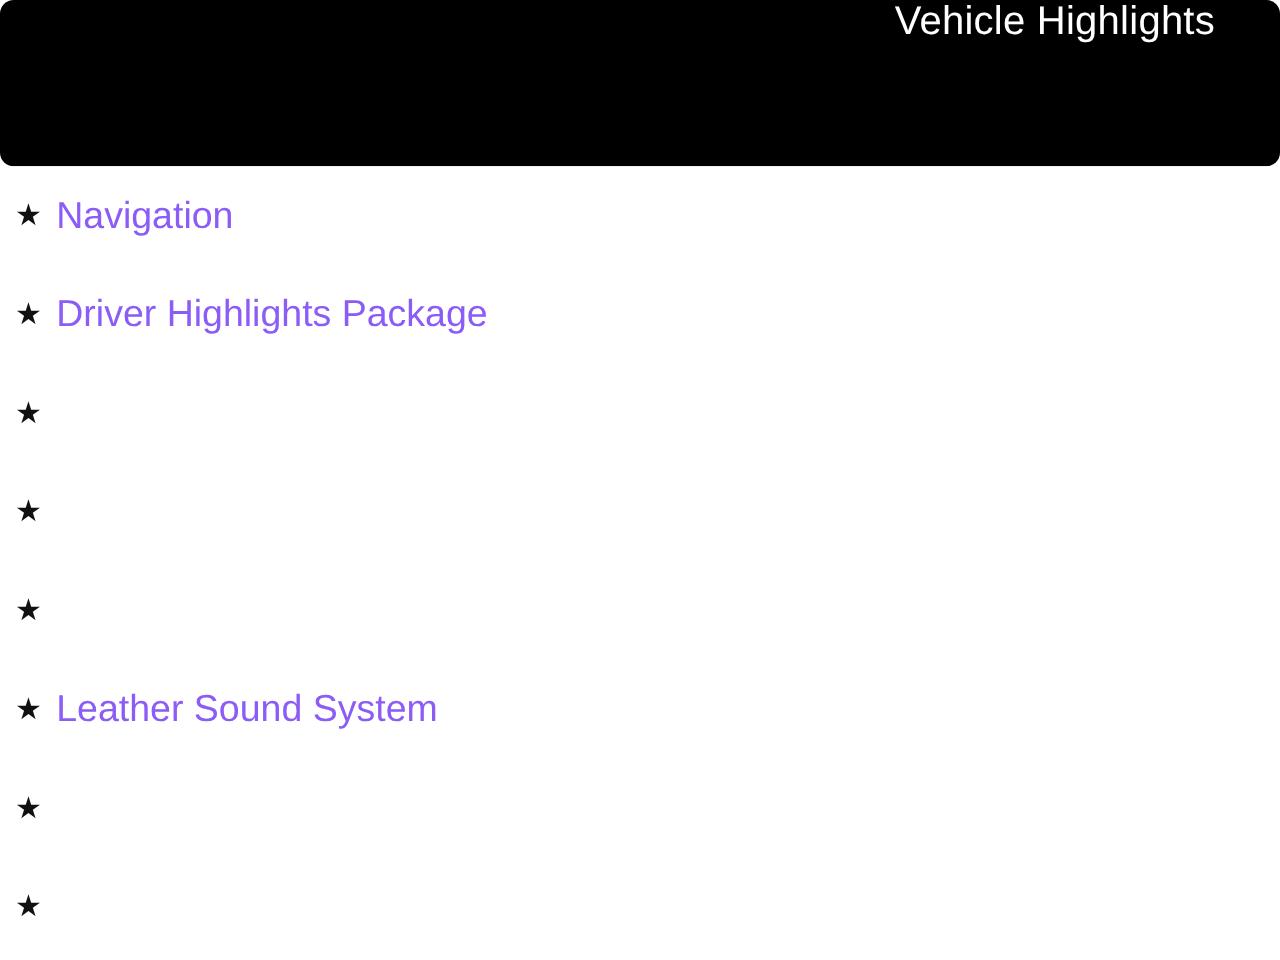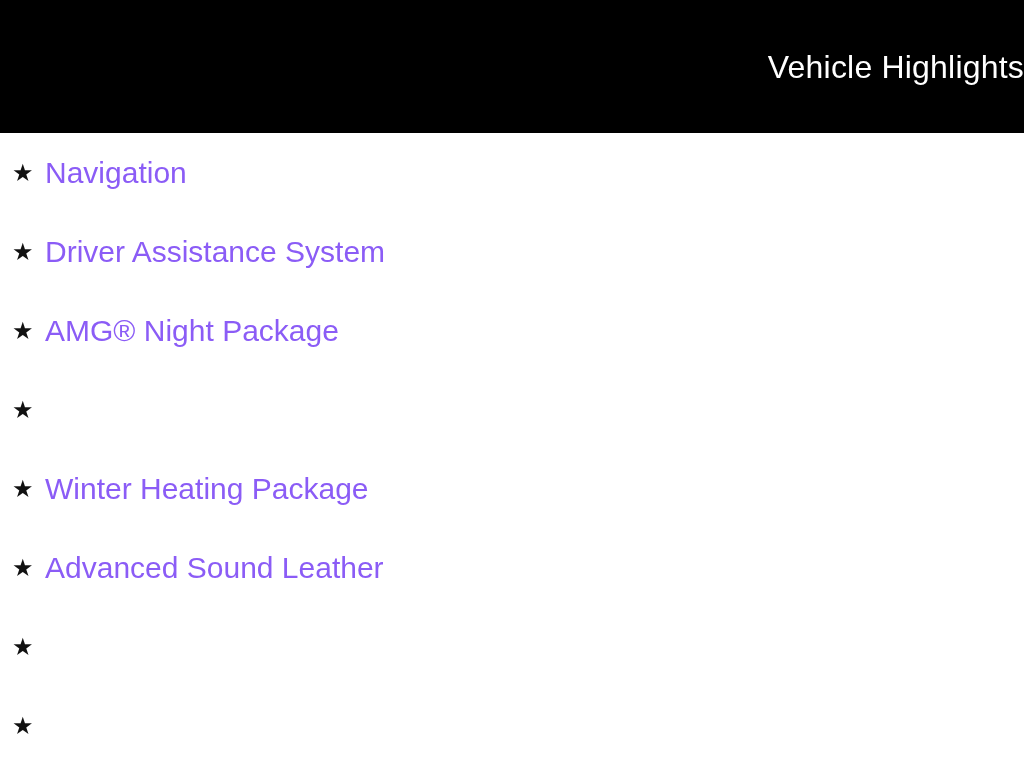--- a/index.html
+++ b/index.html
@@ -10,23 +10,25 @@
     background: #ffffff;
     font-family: "Liberation Sans", sans-serif;
     overflow: hidden;
   }
 
   .header-bar {
     width: 1024px;
     height: 133px;
     background: #000000;
     display: flex;
-    align-items: center;
+    align-items: flex-start;
     justify-content: flex-end;
     box-sizing: border-box;
+    padding-right: 52px;
+    border-radius: 11px;
   }
 
   .page-title {
     color: #ffffff;
     font-size: 32px;
     line-height: 1;
     letter-spacing: 0.2px;
     white-space: nowrap;
   }
 
@@ -68,40 +70,38 @@
 
 <div class="highlights-list">
 
   <div class="list-item">
     <span class="star-icon">★</span>
     <span class="item-label">Navigation</span>
   </div>
 
   <div class="list-item">
     <span class="star-icon">★</span>
-    <span class="item-label">Driver Assistance System</span>
-  </div>
-
-  <div class="list-item">
-    <span class="star-icon">★</span>
-    <span class="item-label">AMG® Night Package</span>
+    <span class="item-label">Driver Highlights Package</span>
   </div>
 
   <div class="list-item">
     <span class="star-icon">★</span>
   </div>
 
   <div class="list-item">
     <span class="star-icon">★</span>
-    <span class="item-label">Winter Heating Package</span>
   </div>
 
   <div class="list-item">
     <span class="star-icon">★</span>
-    <span class="item-label">Advanced Sound Leather</span>
+  </div>
+
+  <div class="list-item">
+    <span class="star-icon">★</span>
+    <span class="item-label">Leather Sound System</span>
   </div>
 
   <div class="list-item">
     <span class="star-icon">★</span>
   </div>
 
   <div class="list-item">
     <span class="star-icon">★</span>
   </div>
 

